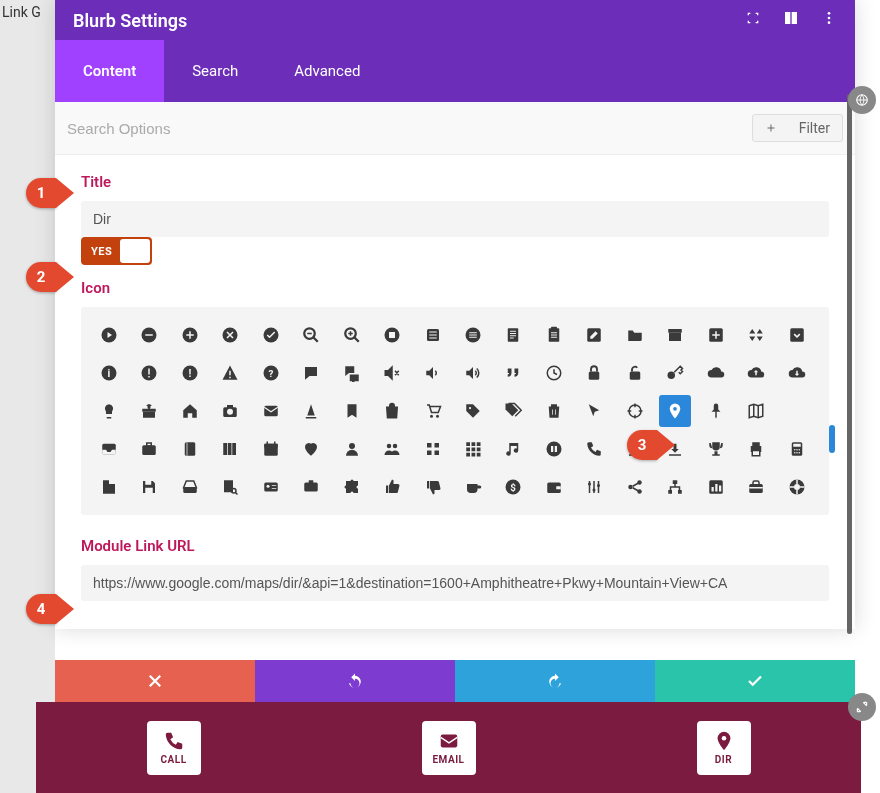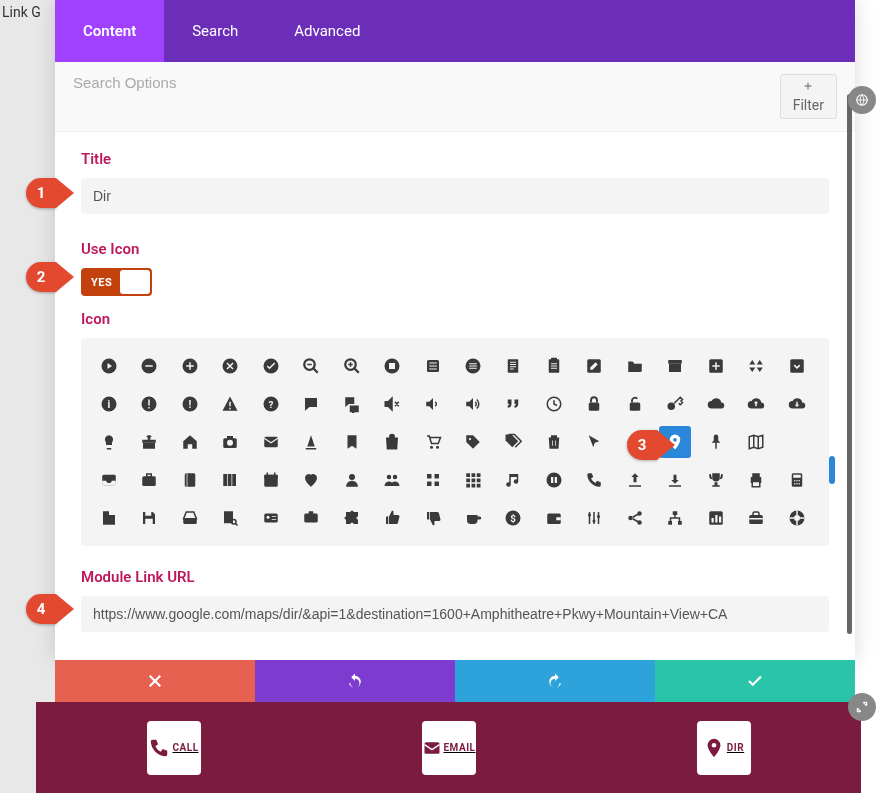--- a/index.html
+++ b/index.html
@@ -7,80 +7,95 @@
   .bg-left { position: absolute; left: 0; top: 0; width: 55px; height: 100%; background: #e8e8e8; }
   .edit-hint { position: absolute; top: 4px; left: 2px; color: #333; font-size: 14px; z-index:2; }
   .modal { position: absolute; left: 55px; top: 0; width: 800px; background: #fff; box-shadow: 0 0 20px rgba(0,0,0,0.15); z-index:3; }
   .header { background: #6c2eb9; color: #fff; height: 40px; display: flex; align-items: center; justify-content: space-between; padding: 0 18px; }
   .header-title { font-size: 18px; font-weight: 600; }
   .header-icons { display: flex; gap: 22px; align-items: center; }
   .header-icons svg { width: 16px; height: 16px; fill: #fff; }
   .tabs { background: #6c2eb9; display: flex; }
   .tab { padding: 22px 28px; color: #fff; font-size: 15px; cursor: pointer; }
   .tab.active { background: #a041ff; font-weight:600; }
-  .search-row { display: flex; align-items: flex-start; padding: 12px 18px; border-bottom: 1px solid #eee; background:#f9f9f9;}
+  .search-row { display: flex; align-items: center; padding: 12px 12px; border-bottom: 1px solid #eee; background:#f9f9f9;}
   .search-input { flex: 1; border: none; background: transparent; font-size: 15px; color: #999; outline: none; }
   .search-input::placeholder { color: #aaa; }
-  .filter-btn { border: 1px solid #ddd; background: #f4f4f4; padding: 5px 12px; border-radius: 3px; color: #666; font-size: 14px; cursor: pointer; display: flex; align-items: center; gap: 5px; flex-direction: column; }
+  .filter-btn { border: 1px solid #ddd; background: #f4f4f4; padding: 5px 12px; border-radius: 3px; color: #666; font-size: 14px; cursor: pointer; display: flex; align-items: center; gap: 22px; }
   .body { padding: 14px 26px 28px 26px; position: relative; }
   .field-label { font-size: 15px; color: #be185d; font-weight: 600; margin-bottom: 10px; margin-top: 16px; }
   .text-input { width: 100%; background: #f4f4f4; border: none; border-radius: 3px; padding: 10px 12px; font-size: 14px; color: #555; outline:none;}
   .toggle { display: inline-flex; align-items: center; background: #c2410c; border-radius: 4px; height: 28px; padding: 2px; cursor: pointer; }
   .toggle-label { color: #fff; font-size: 11px; font-weight: 700; padding: 0 8px; letter-spacing:0.5px; }
   .toggle-knob { width: 30px; height: 24px; background: #fff; border-radius: 3px; }
   .icon-grid { background: #f4f4f4; border-radius: 3px; padding: 12px; display: grid; grid-template-columns: repeat(18, 1fr); gap: 6px 4px; position:relative; }
   .icon-cell { width: 32px; height: 32px; display: flex; align-items: center; justify-content: center; cursor: pointer; color:#3a3a3a; border-radius:3px;}
   .icon-cell.selected { background: #2b87da; color:#fff; }
   .icon-cell svg { width: 18px; height: 18px; fill: currentColor; }
   .scroll-indicator { position:absolute; right:-6px; top:118px; width:6px; height:28px; background:#2b87da; border-radius:3px; }
   .action-bar { display: flex; width: 800px; position: absolute; left:55px; top:660px; z-index:4; }
   .action-btn { flex: 1; height: 42px; display: flex; align-items: center; justify-content: center; cursor: pointer; }
   .action-btn svg { width: 18px; height: 18px; fill: #fff; }
   .action-cancel { background: #e6614f; }
   .action-undo { background: #7e3bd0; }
   .action-redo { background: #2ea2db; }
   .action-save { background: #29c4a9; }
   .bottom-bar { position: absolute; left:36px; top:702px; width:825px; height:91px; background: #7a1b3f; display:flex; align-items:center; justify-content:space-around; z-index:2;}
-  .blurb { background:#fff; width:54px; height:54px; border-radius:4px; display:flex; flex-direction:row; align-items:center; justify-content:center; gap:2px;text-decoration:underline;}
+  .blurb { background:#fff; width:54px; height:54px; border-radius:4px; display:flex; flex-direction:column; align-items:center; justify-content:center; gap:2px;}
   .blurb svg { width:22px; height:22px; fill:#7a1b3f; }
   .blurb-label { font-size:10px; font-weight:700; color:#7a1b3f; letter-spacing:0.5px;}
   .callout { position:absolute; z-index:10; display:flex; align-items:center; }
   .callout-bubble { background:#e2492f; color:#fff; width:30px; height:30px; border-radius:15px 0 0 15px; display:flex; align-items:center; justify-content:center; font-weight:700; font-size:15px; box-shadow:0 1px 3px rgba(0,0,0,0.3);}
   .callout-arrow { width:0; height:0; border-top:15px solid transparent; border-bottom:15px solid transparent; border-left:18px solid #e2492f; }
   .round-btn { position:absolute; width:28px; height:28px; border-radius:50%; background:#888; display:flex; align-items:center; justify-content:center; z-index:5; }
   .round-btn svg { width:14px; height:14px; fill:#fff; }
   .panel-scroll { position:absolute; right:3px; top:94px; width:5px; height:540px; background:#666; border-radius:3px; z-index:4;}
 </style>
 </head>
 <body>
 
 <div class="bg-left"></div>
 <div class="edit-hint">Link G</div>
 
 <div class="modal">
+  <div class="header">
+    <div class="header-title">Blurb Settings</div>
+    <div class="header-icons">
+      <span><svg viewBox="0 0 24 24">
+            <path d="M4 4h4v2H6v2H4V4zm12 0h4v4h-2V6h-2V4zM4 16h2v2h2v2H4v-4zm14 0h2v4h-4v-2h2v-2z"></path>
+          </svg></span>
+      <span><svg viewBox="0 0 24 24">
+            <path d="M3 3h8v18H3V3zm10 0h8v18h-8V3z"></path>
+          </svg></span>
+      <span><svg viewBox="0 0 24 24">
+            <circle cx="12" cy="5" r="2"></circle>
+            <circle cx="12" cy="12" r="2"></circle>
+            <circle cx="12" cy="19" r="2"></circle>
+          </svg></span>
+    </div>
+  </div>
   <div class="tabs">
     <div class="tab active">Content</div>
     <div class="tab">Search</div>
     <div class="tab">Advanced</div>
   </div>
   <div class="search-row">
     <input class="search-input" placeholder="Search Options" style="">
     <div class="filter-btn">
       <svg viewBox="0 0 24 24" width="12" height="12" fill="#666">
           <path d="M11 5h2v6h6v2h-6v6h-2v-6H5v-2h6V5z"></path>
         </svg>
       <span>Filter</span>
     </div>
   </div>
 
   <div class="body">
     <div class="field-label" style="margin-top:4px;">Title</div>
     <input class="text-input" value="Dir" style="">
 
-    <div class="field-label" style="margin-top:26px;">Use Icon</div>
     <div class="toggle">
       <span class="toggle-label">YES</span>
       <span class="toggle-knob"></span>
     </div>
 
     <div class="field-label" style="margin-top:14px;">Icon</div>
     <div class="icon-grid">
 
       <div class="icon-cell">
           <svg viewBox="0 0 24 24">

